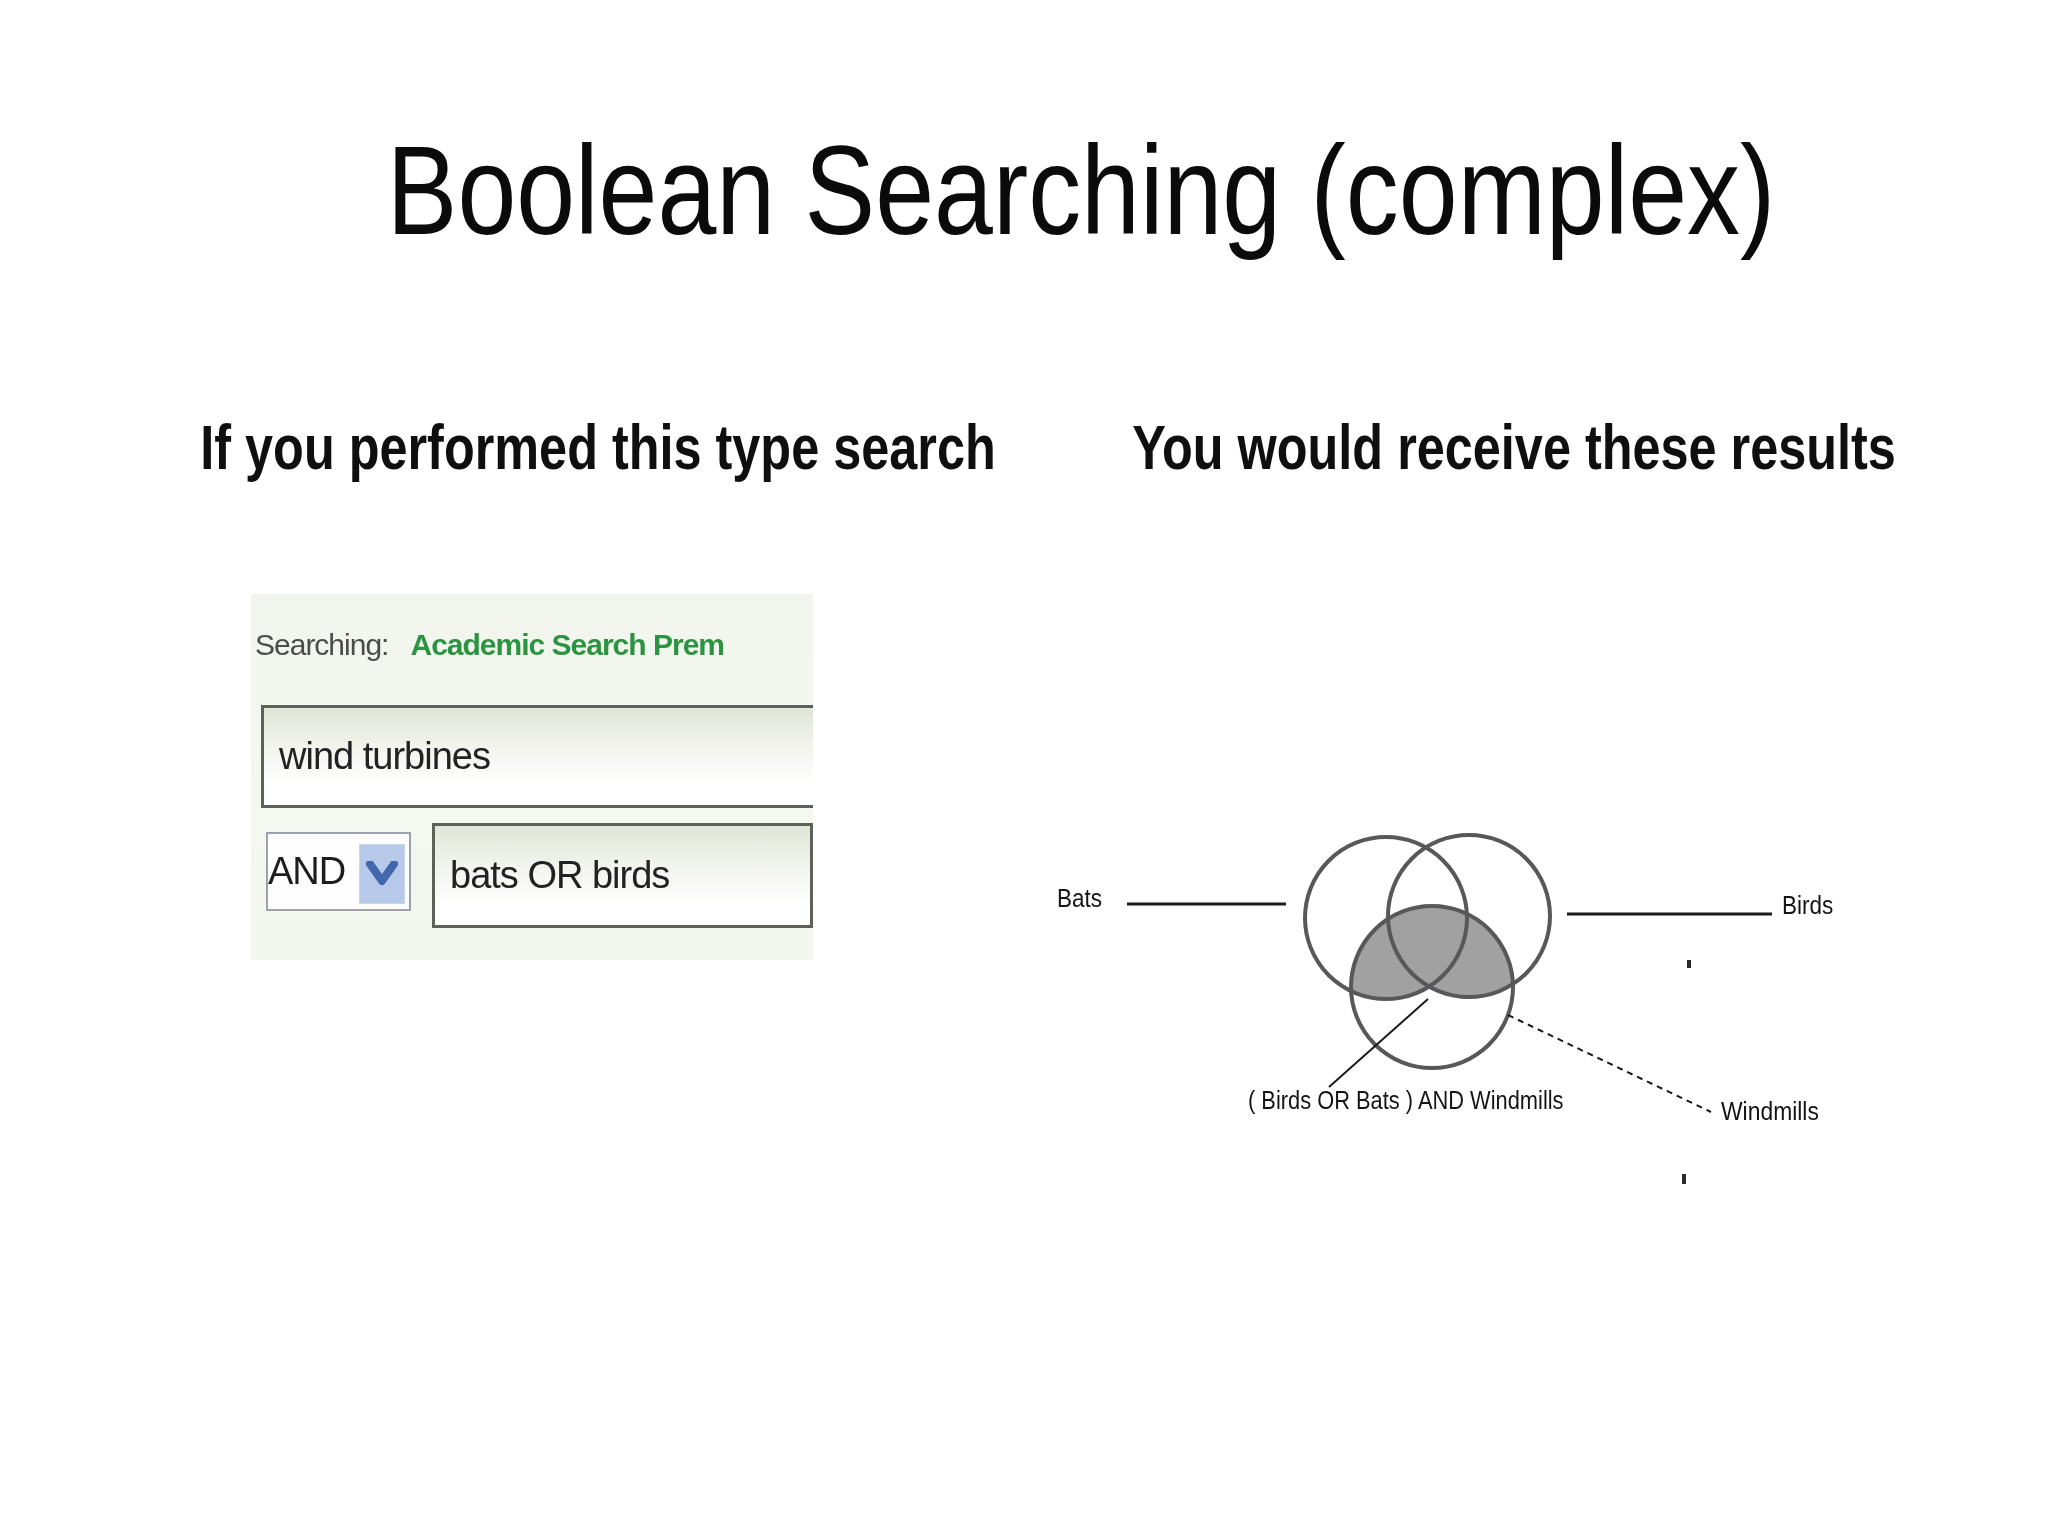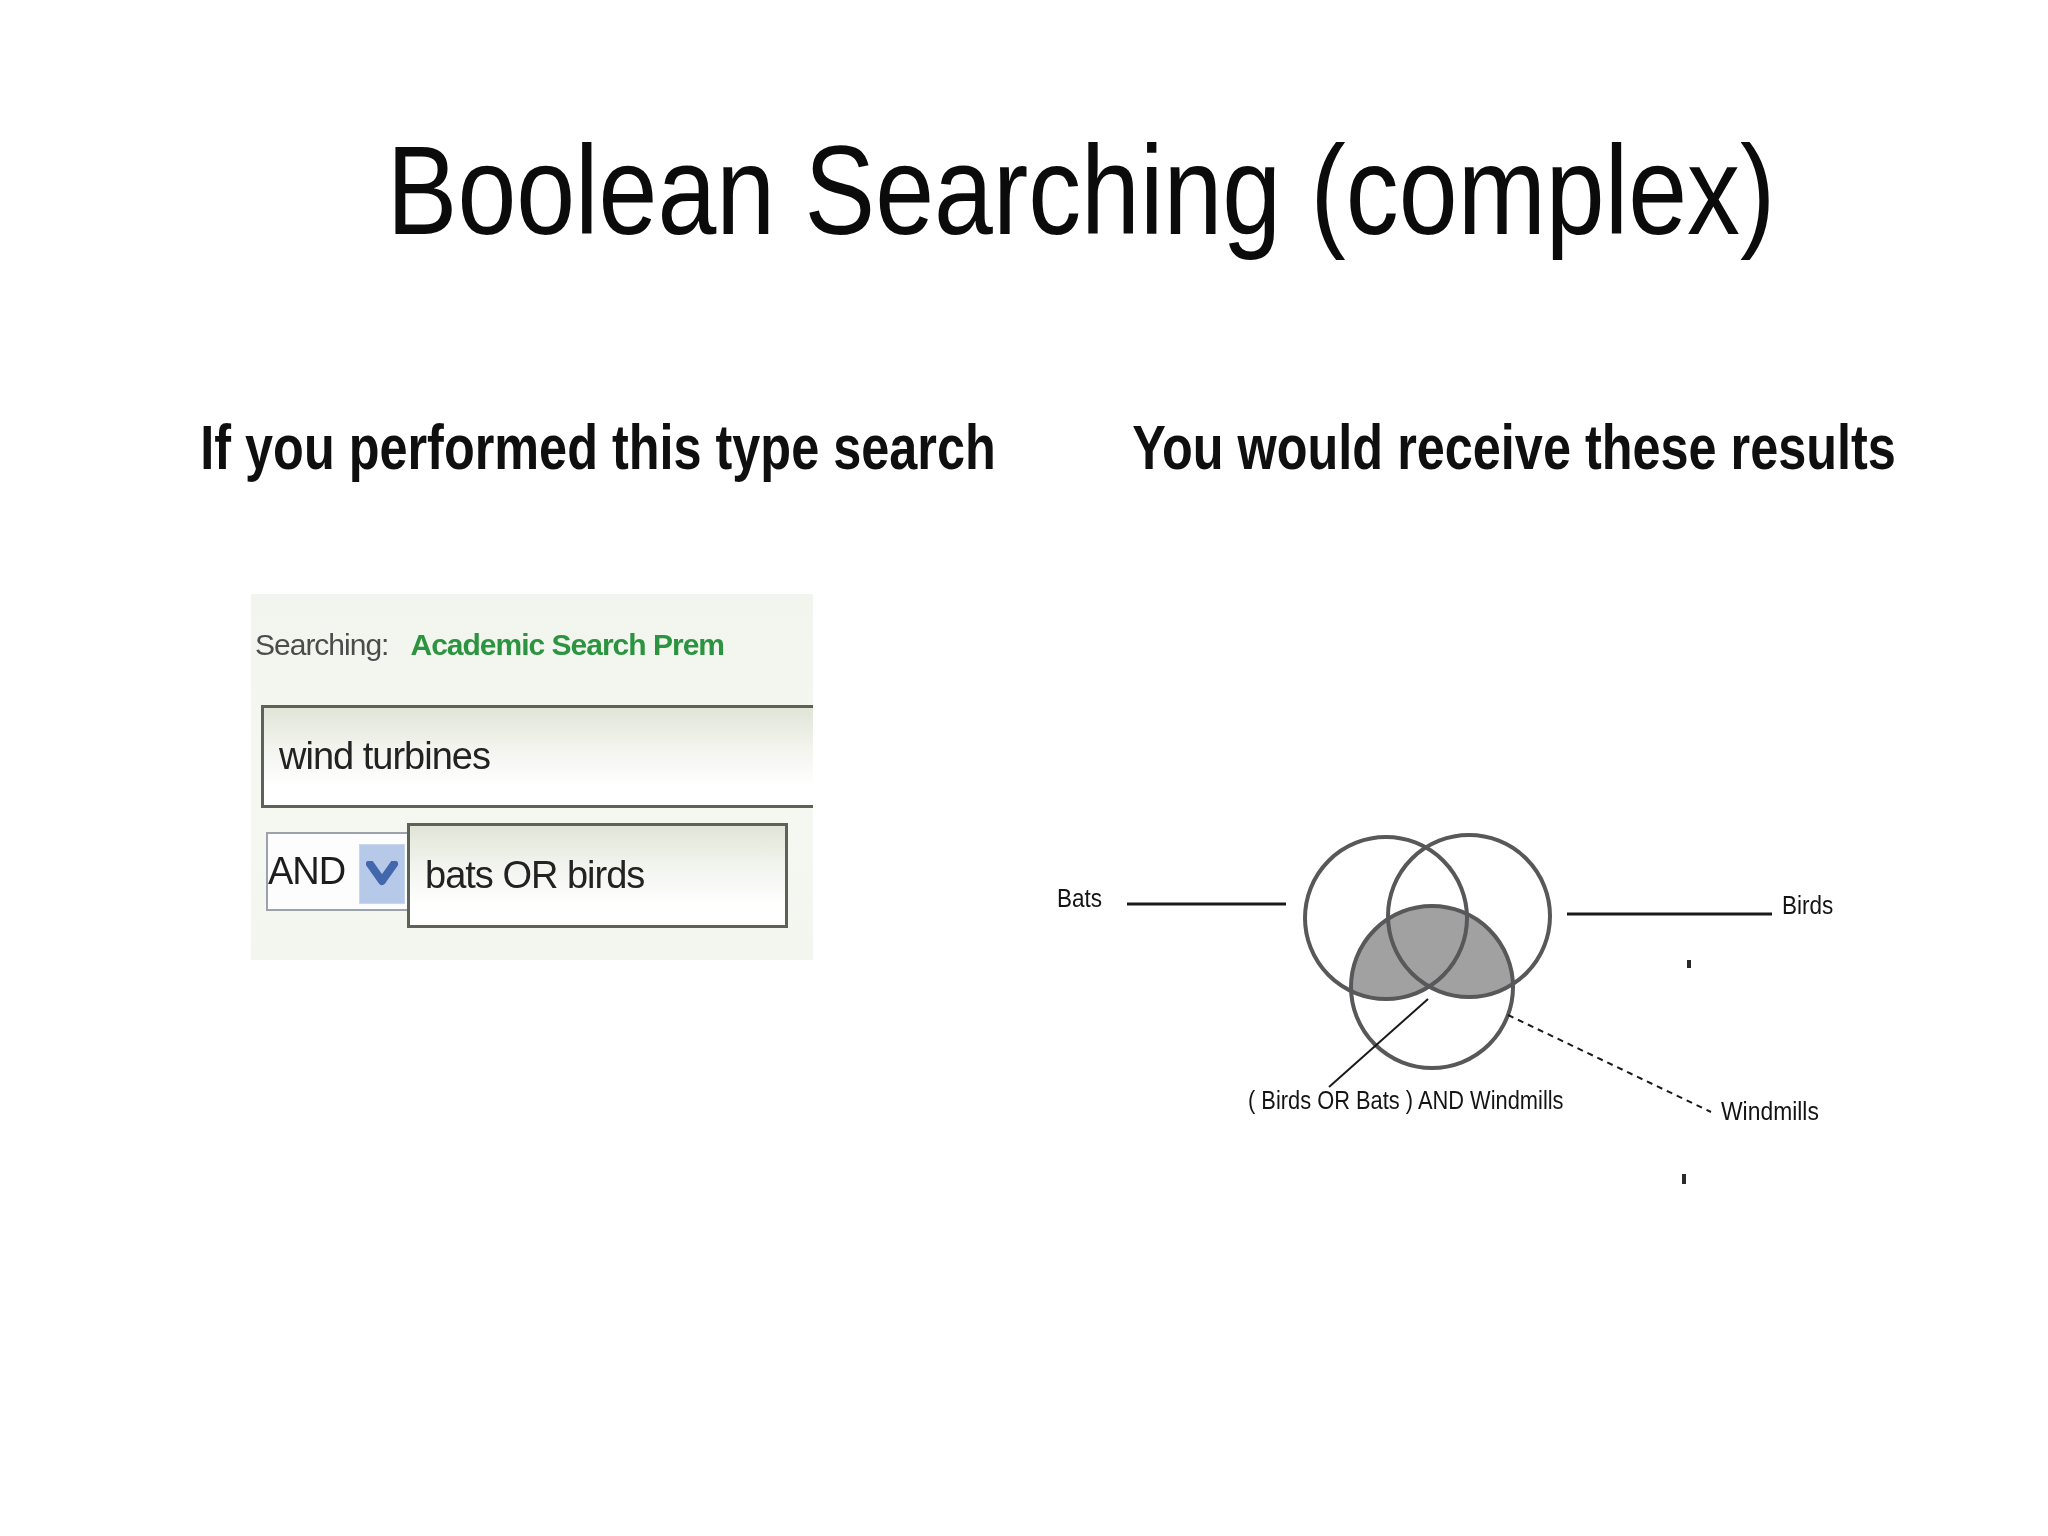--- a/index.html
+++ b/index.html
@@ -21,21 +21,21 @@
          overflow:hidden;background:linear-gradient(180deg,#f2f5ee 0%,#f5f7f1 60%,#f3f6ef 100%);}
   .search-line{position:absolute;left:4px;top:34px;white-space:nowrap;
          font-size:30px;letter-spacing:-1px;color:#4c4c4c;}
   .search-line .db{font-weight:700;color:var(--database-green,#2c9440);}
   .shot-input{position:absolute;box-sizing:border-box;
          border:3px solid #5d6258;
          background:linear-gradient(180deg,#e0e5d8 0%,#f1f3ec 38%,#ffffff 80%);
          font-family:"Liberation Sans", sans-serif;font-size:38px;letter-spacing:-1px;
          color:#222;padding:0 0 0 15px;outline:none;}
   .shot-input.q1{left:10px;top:111px;width:604px;height:103px;}
-  .shot-input.q2{left:156px;top:229px;width:381px;height:105px;}
+  .shot-input.q2{left:181px;top:229px;width:381px;height:105px;}
   .op-select{position:absolute;left:15px;top:238px;width:145px;height:79px;box-sizing:border-box;
          border:2px solid #9aa2ab;background:#fdfdfd;display:flex;align-items:center;}
   .op-select .op-label{font-size:38px;color:#1d1d1d;padding-left:0;letter-spacing:-1px;}
   .chev-btn{position:absolute;right:4px;top:10px;width:44px;height:58px;
          background:var(--chevron-bg,#b6c9e8);border:1px solid #c9d7ee;
          display:flex;align-items:center;justify-content:center;}
 
   
   .venn-svg{position:absolute;left:980px;top:770px;width:880px;height:430px;}
   .venn-label{position:absolute;white-space:nowrap;color:#141414;

